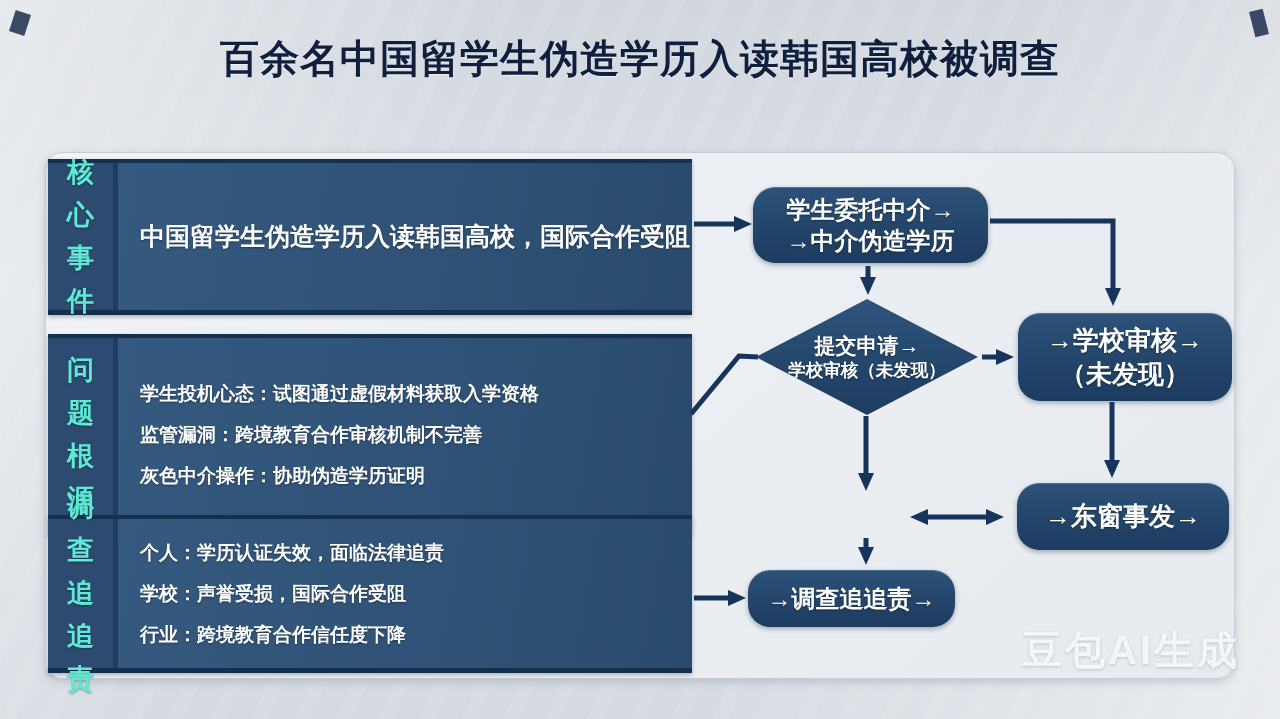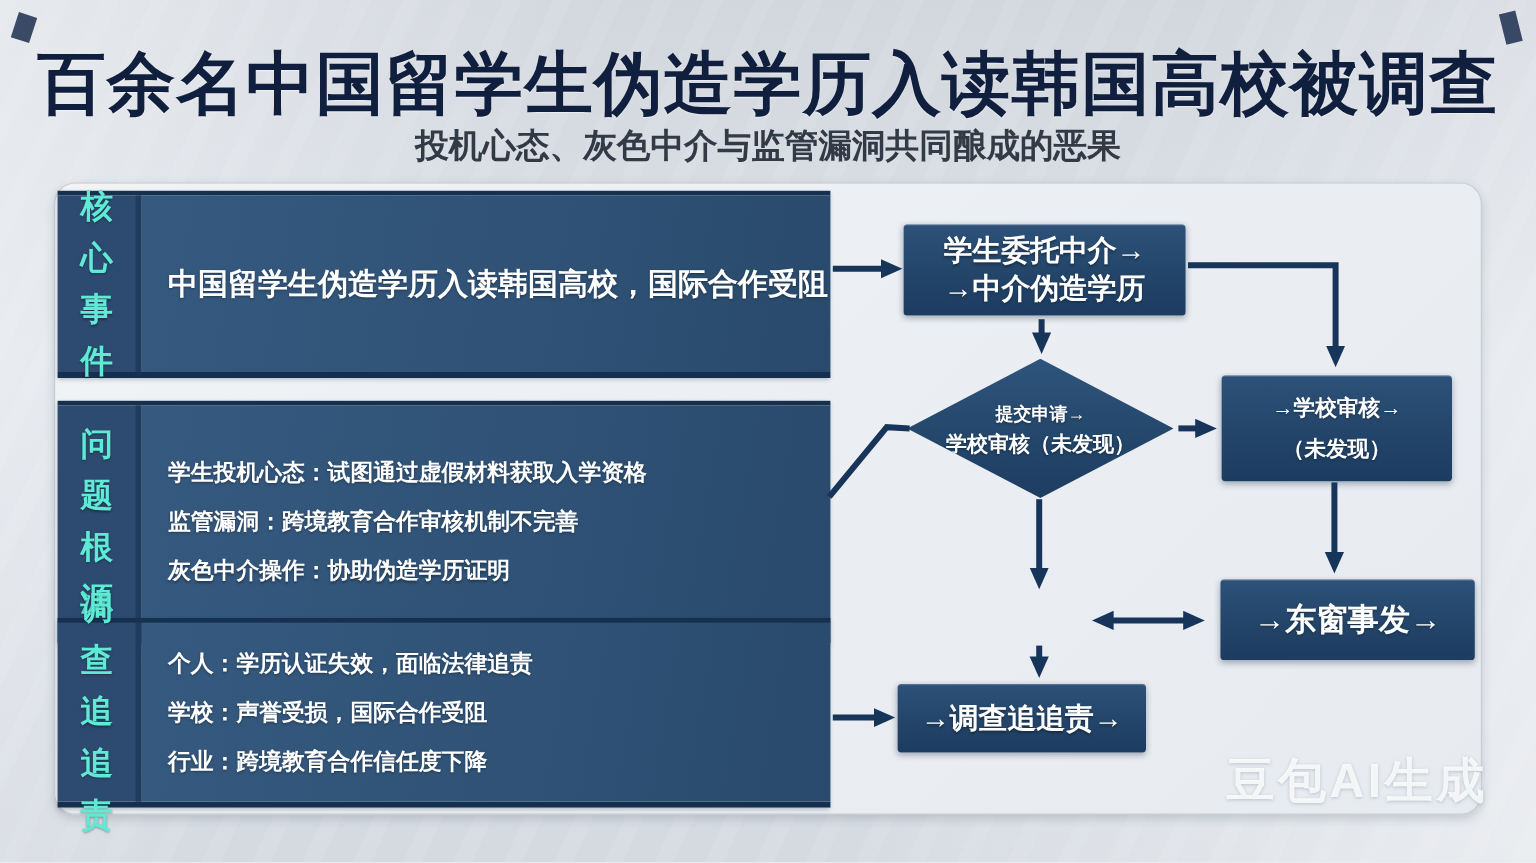--- a/index.html
+++ b/index.html
@@ -13,21 +13,21 @@
       linear-gradient(115deg, rgba(255,255,255,0.45) 0%, rgba(255,255,255,0) 32%),
       linear-gradient(295deg, rgba(255,255,255,0.5) 0%, rgba(255,255,255,0) 38%),
       linear-gradient(180deg, #d2d7de 0%, #dde2e8 42%, #d5dae1 100%);
   }
   .corner-mark { position: absolute; background: #1c2e4e; opacity: .85; }
   .corner-mark.tl { left: 12px; top: 12px; width: 16px; height: 22px; transform: rotate(18deg); }
   .corner-mark.tr { right: 14px; top: 10px; width: 14px; height: 26px; transform: rotate(-14deg); }
 
   .title {
     position: absolute; left: 0; top: 32px; width: 1280px;
-    text-align: center; font-size: 57px; font-weight: 900; letter-spacing: 1px;
+    text-align: center; font-size: 39px; font-weight: 900; letter-spacing: 1px;
     color: #101f3e; text-shadow: 0 1px 1px rgba(255,255,255,0.5);
     white-space: nowrap;
   }
   .subtitle {
     position: absolute; left: 0; top: 103px; width: 1280px;
     text-align: center; font-size: 28px; font-weight: 700; color: #323a46;
     white-space: nowrap;
   }
 
   .panel {
@@ -63,37 +63,37 @@
   .sec-line {
     font-size: 19px; font-weight: 700; color: #ffffff; white-space: nowrap;
     text-shadow: 0 1px 2px rgba(0,0,0,0.35);
   }
   .info-section.s1 .sec-line { font-size: 25px; }
 
   .flow-box {
     position: absolute; display: flex; flex-direction: column;
     align-items: center; justify-content: center;
     background: linear-gradient(180deg, #2d5179 0%, #234569 55%, #1c3c60 100%);
-    border-radius: 3px; color: #ffffff; font-weight: 700;
+    border-radius: 22px; color: #ffffff; font-weight: 700;
     box-shadow: inset 0 1px 0 rgba(255,255,255,0.18), 0 2px 5px rgba(15,35,65,0.35);
     text-shadow: 0 1px 2px rgba(0,0,0,0.35);
   }
   .box-broker { left: 753px; top: 187px; width: 235px; height: 76px; font-size: 24px; line-height: 31px; }
-  .box-school { left: 1018px; top: 313px; width: 192px; height: 88px; font-size: 18px; line-height: 34px; }
+  .box-school { left: 1018px; top: 313px; width: 214px; height: 88px; font-size: 26px; line-height: 34px; }
   .box-exposure { left: 1017px; top: 483px; width: 212px; height: 67px; font-size: 26px; }
   .box-investigation { left: 748px; top: 570px; width: 207px; height: 57px; font-size: 24px; }
 
   .diamond {
     position: absolute; left: 756px; top: 299px; width: 222px; height: 116px;
     clip-path: polygon(50% 0, 100% 50%, 50% 100%, 0 50%);
     background: linear-gradient(180deg, #2f547c 0%, #24476b 55%, #1d3d61 100%);
     display: flex; flex-direction: column; align-items: center; justify-content: center;
     color: #ffffff; font-weight: 700; text-shadow: 0 1px 2px rgba(0,0,0,0.4);
   }
-  .diamond .d1 { font-size: 15px; line-height: 26px; }
+  .diamond .d1 { font-size: 21px; line-height: 26px; }
   .diamond .d2 { font-size: 17.5px; line-height: 22px; }
 
   .enroll-label {
     position: absolute; left: 816px; top: 499px; width: 100px;
     text-align: center; font-size: 30px; font-weight: 900; color: #16325a;
     white-space: nowrap;
   }
 
   .connectors { position: absolute; left: 0; top: 0; width: 1280px; height: 719px; pointer-events: none; }
   .connectors line, .connectors polyline { stroke: #17355a; stroke-width: 5; fill: none; }
@@ -107,21 +107,20 @@
 </style>
 </head>
 <body>
 
 <div class="stage">
 
   <div class="corner-mark tl"></div>
   <div class="corner-mark tr"></div>
 
   <div class="title">百余名中国留学生伪造学历入读韩国高校被调查</div>
-  <div class="subtitle">投机心态、灰色中介与监管漏洞共同酿成的恶果</div>
 
   <div class="panel"></div>
 
   <section class="info-section s1">
     <div class="v-label">
       <div class="stack">核心事件</div>
     </div>
     <div class="sec-content">
       <div class="sec-line">中国留学生伪造学历入读韩国高校，国际合作受阻</div>
     </div>

